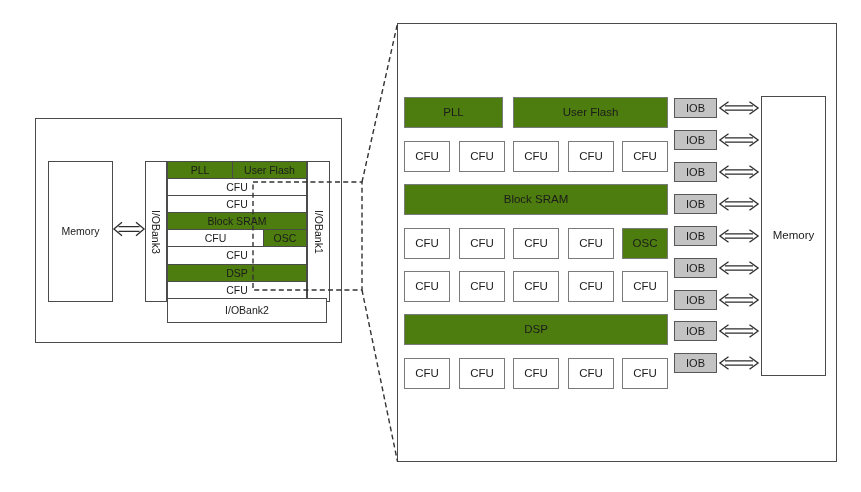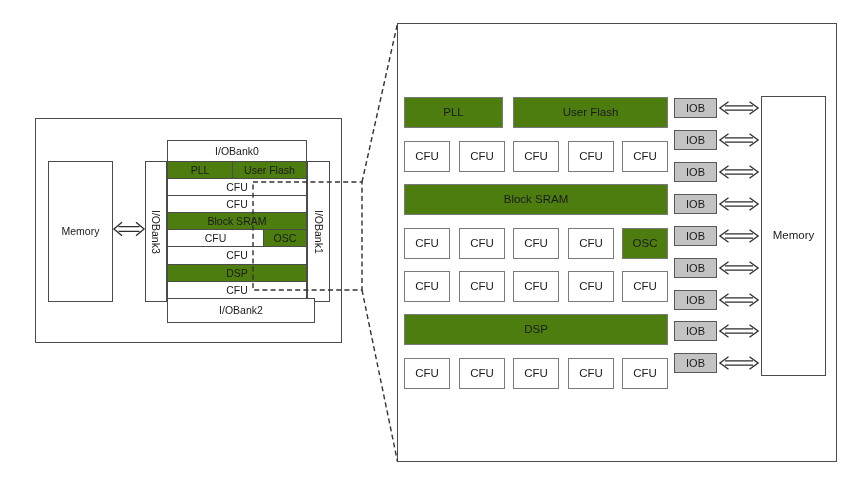--- a/index.html
+++ b/index.html
@@ -24,24 +24,23 @@
 </style>
 </head>
 <body>
 
 <div id="stage">
 
   <div class="bx frame" style="left:35px;top:118px;width:307px;height:225px;border-width:1.4px;"></div>
 
   <div class="bx ov" style="left:48px;top:161px;width:65px;height:141px;">Memory</div>
 
-  <div class="bx ov" style="left:167px;top:140px;width:140px;height:22px;">I/OBank0</div>
   <div class="bx ov vert" style="left:145px;top:161px;width:22px;height:141px;">I/OBank3</div>
   <div class="bx ov vert" style="left:307px;top:161px;width:23px;height:141px;">I/OBank1</div>
-  <div class="bx ov" style="left:167px;top:298px;width:148px;height:25px;">I/OBank2</div>
+  <div class="bx ov" style="left:167px;top:298px;width:160px;height:25px;">I/OBank2</div>
 
   <div class="bx ov sh" style="left:167px;top:161px;width:66px;height:18px;">PLL</div>
   <div class="bx ov sh" style="left:232px;top:161px;width:75px;height:18px;">User Flash</div>
   <div class="bx ov" style="left:167px;top:178px;width:140px;height:18px;">CFU</div>
   <div class="bx ov" style="left:167px;top:195px;width:140px;height:18px;">CFU</div>
   <div class="bx ov sh" style="left:167px;top:212px;width:140px;height:18px;">Block SRAM</div>
   <div class="bx ov" style="left:167px;top:229px;width:97px;height:18px;">CFU</div>
   <div class="bx ov sh" style="left:263px;top:229px;width:44px;height:18px;">OSC</div>
   <div class="bx ov" style="left:167px;top:246px;width:140px;height:19px;">CFU</div>
   <div class="bx ov sh" style="left:167px;top:264px;width:140px;height:18px;">DSP</div>

